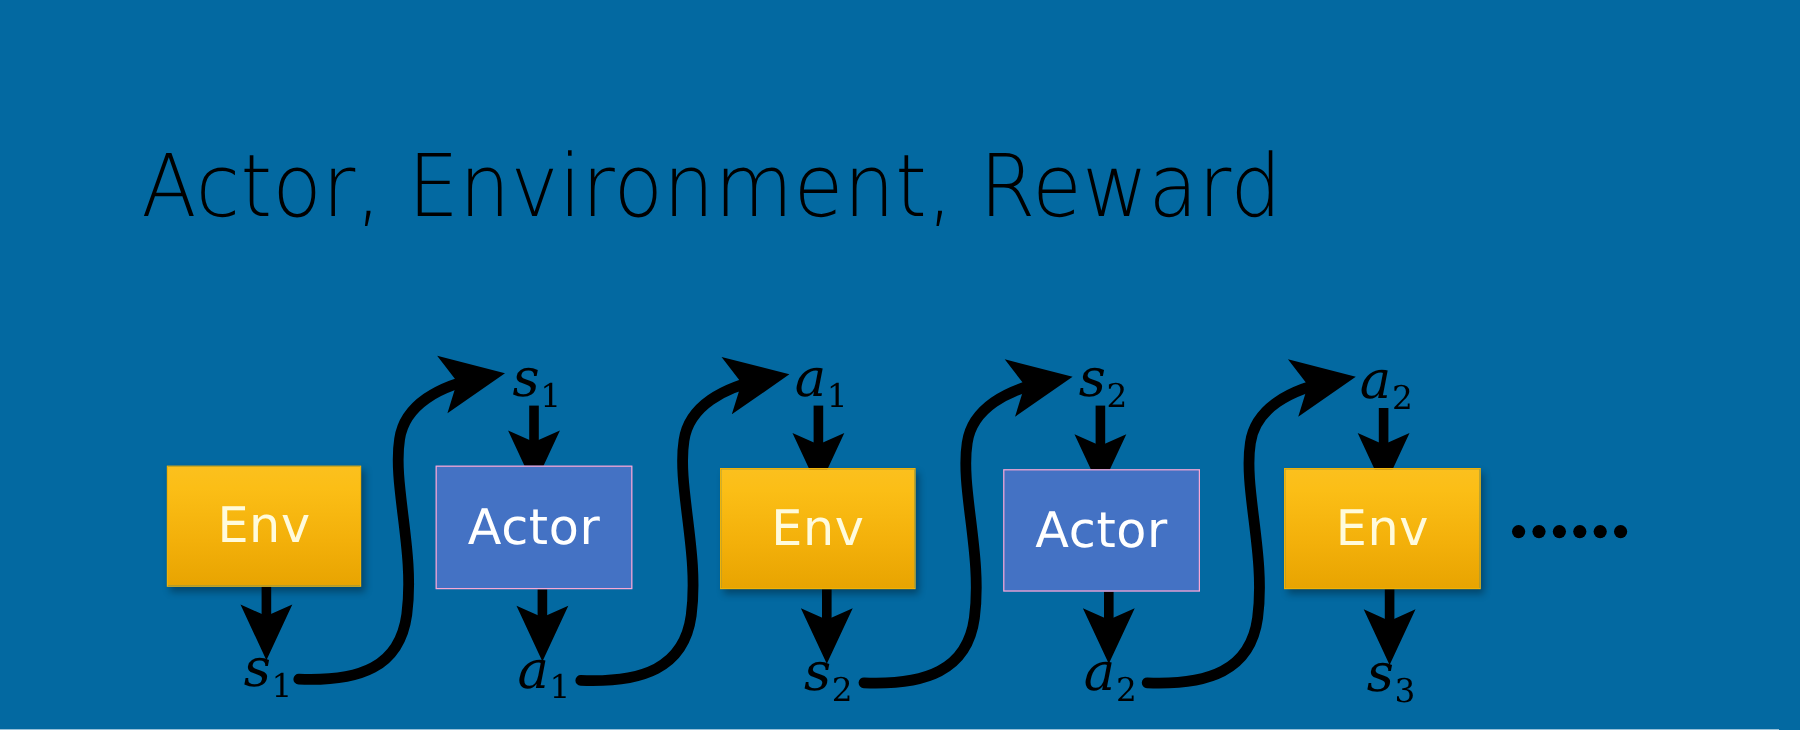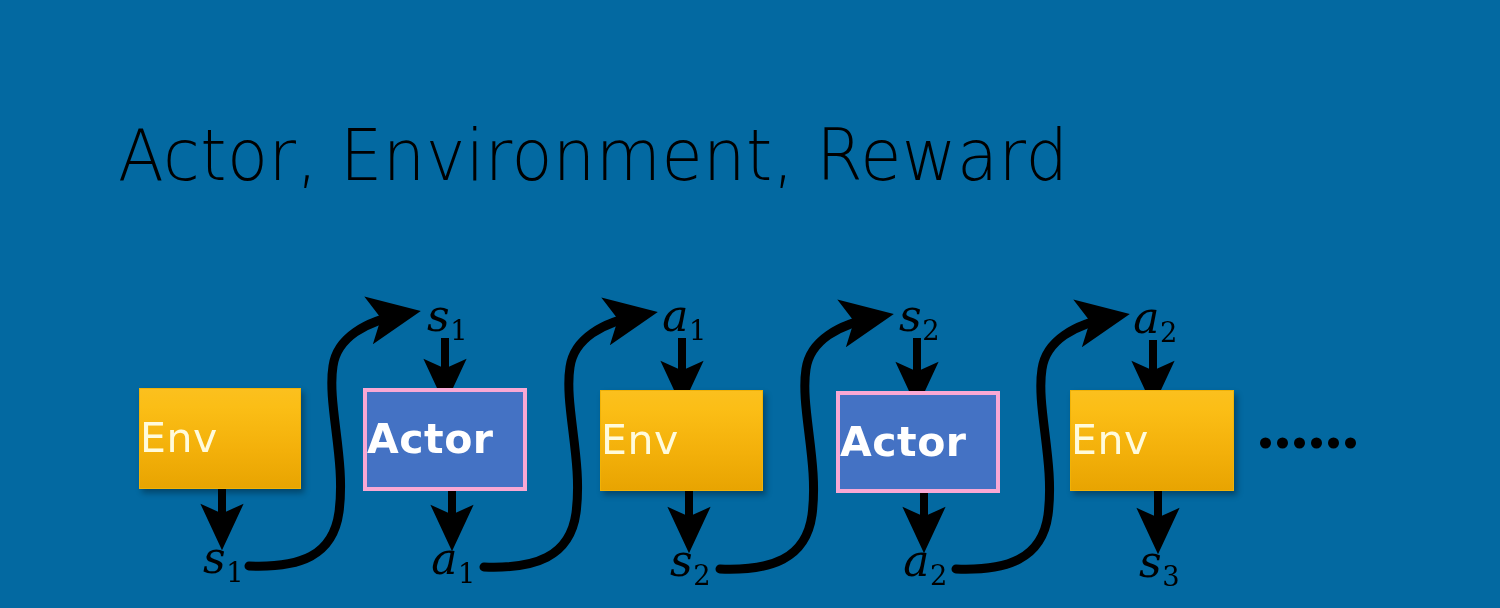--- a/index.html
+++ b/index.html
@@ -56,42 +56,41 @@
     height: 608px;
     pointer-events: none;
   }
 
   
   .node-box {
     position: absolute;
     box-sizing: border-box;
     display: flex;
     align-items: center;
-    justify-content: flex-start;
+    justify-content: center;
     font-family: "DejaVu Sans", sans-serif;
     font-weight: 400;
     font-size: 41px;
     line-height: 1;
     letter-spacing: 0.5px;
     user-select: none;
   }
 
   .node-box.env {
     background: linear-gradient(to bottom, #FBC01E 0%, #FBBE16 18%, #F3B00A 62%, #E8A401 100%);
     color: #FFFBDC;
     border: 1px solid #F0B208;
     box-shadow: 3px 4px 6px rgba(0, 0, 0, 0.33);
   }
 
   .node-box.actor {
     background: #4472C4;
     color: #FFFFFF;
-    border: 4px solid #f9a8d4;
+    border: 1px solid #f9a8d4;
     box-shadow: 0 0 0 rgba(0, 0, 0, 0);
-    font-weight: bold;
   }
 
   
   .var-label {
     position: absolute;
     font-family: "DejaVu Serif", serif;
     font-style: italic;
     font-size: 44px;
     line-height: 1;
     color: #000000;

